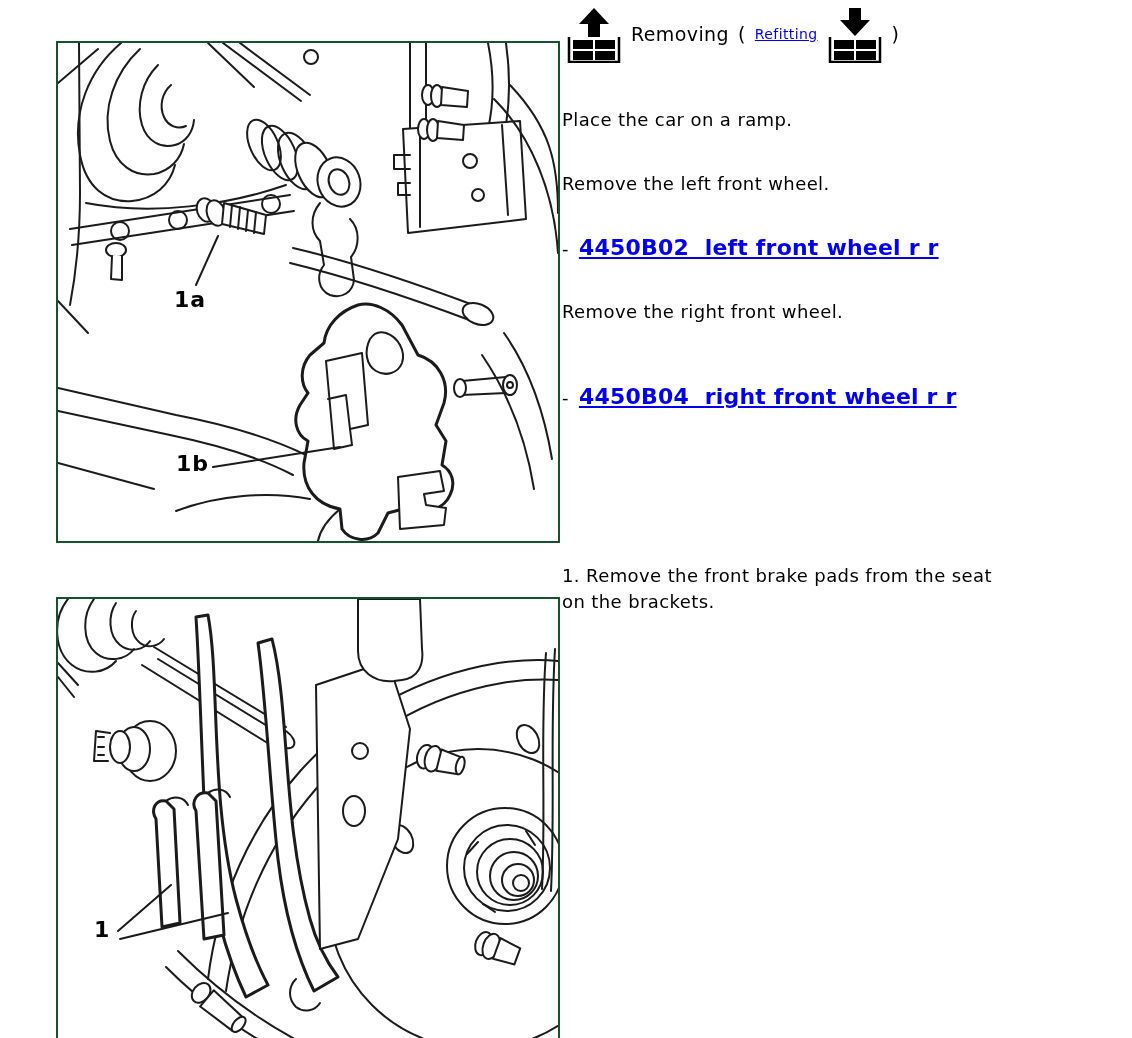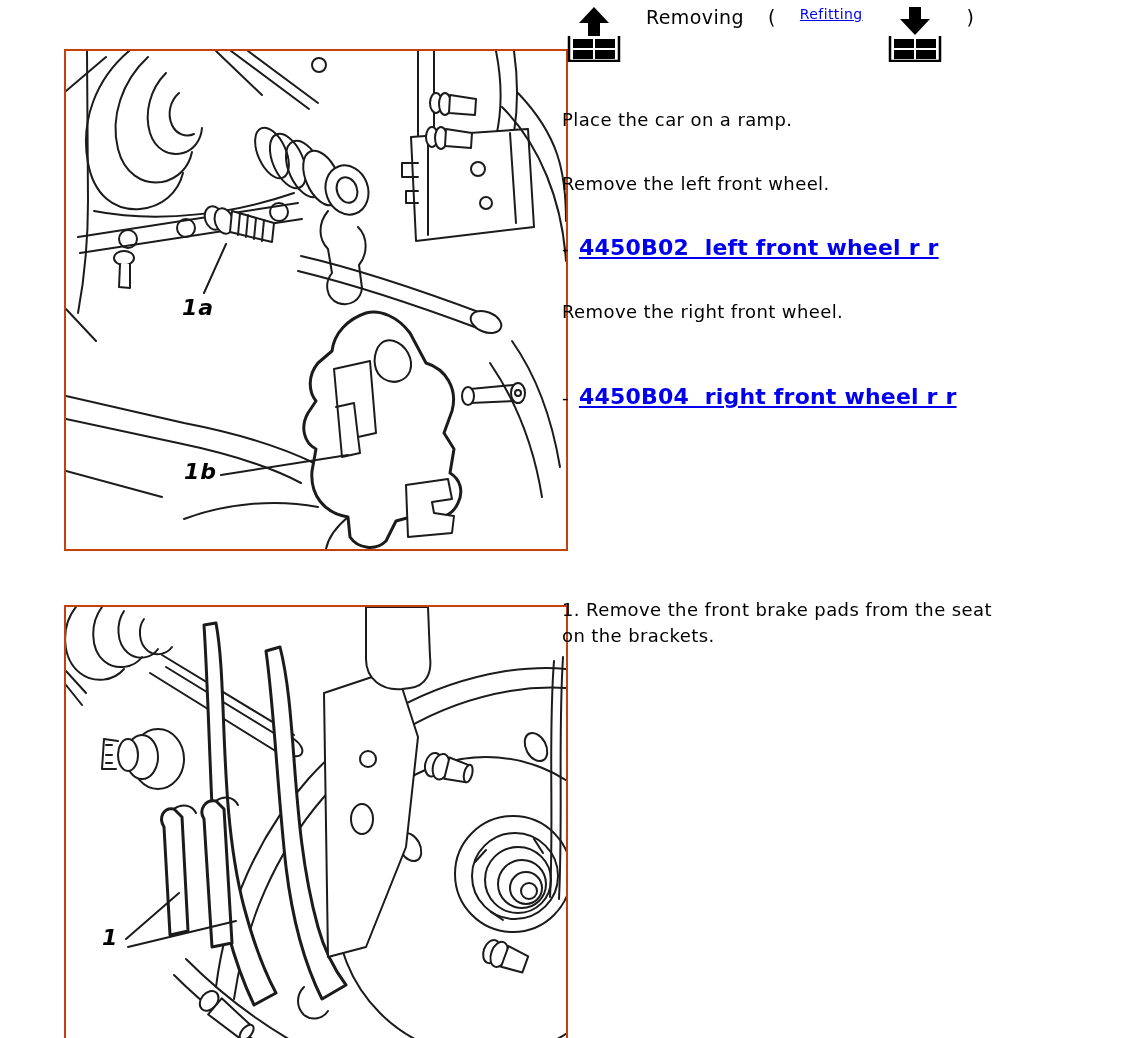--- a/index.html
+++ b/index.html
@@ -1,25 +1,25 @@
 <!DOCTYPE html>
 <html><head>
 <meta charset="utf-8">
 <style>
   html,body{margin:0;padding:0;background:#fff;}
   .page{position:relative;width:1132px;height:1038px;background:#fff;overflow:hidden;
         font-family:"DejaVu Sans","Liberation Sans",sans-serif;color:#000;}
   
-  .fig{position:absolute;margin:16px;background:#fff;border:2px solid #c2410c;font-style:italic;}
+  .fig{position:absolute;margin:8px;background:#fff;border:2px solid #14532d;}
   .fig1{left:48px;top:33px;width:500px;height:498px;}
   .fig2{left:48px;top:589px;width:500px;height:470px;border-bottom:none;}
   .fig svg{display:block;}
   .fig-label{position:absolute;font-weight:bold;font-size:22px;letter-spacing:1px;line-height:1;}
   
-  .hdr{position:absolute;left:566px;top:6px;height:58px;display:flex;align-items:flex-start;gap:24px;}
+  .hdr{position:absolute;left:566px;top:6px;height:58px;display:flex;align-items:center;gap:9px;}
   .hdr .icon{width:56px;height:56px;flex:0 0 auto;}
   .htext{font-size:19px;letter-spacing:.4px;padding-bottom:3px;white-space:pre;}
   .hlink{font-size:14px;letter-spacing:.4px;padding-bottom:3px;color:#0000ee;
          text-decoration:underline;cursor:pointer;}
   
   .step{position:absolute;left:562px;margin:0;font-size:18px;line-height:26px;
         letter-spacing:.4px;white-space:pre-line;width:545px;}
   .dash{font-size:18px;letter-spacing:.4px;margin-right:10px;}
   .doclink{color:#0000ee;font-weight:bold;font-size:22px;letter-spacing:.2px;
            text-decoration:underline;white-space:pre-wrap;cursor:pointer;}
@@ -241,16 +241,16 @@
 
   <p class="step" style="top:107px;">Place the car on a ramp.</p>
 
   <p class="step" style="top:235px;"><span class="dash">-</span><a class="doclink" href="#">4450B02  left front wheel r r</a></p>
 
   <p class="step" style="top:299px;">Remove the right front wheel.</p>
 
   <p class="step" style="top:384px;"><span class="dash">-</span><a class="doclink" href="#">4450B04  right front wheel r r</a></p>
 
 
-  <p class="step" style="top:597px;">1. Remove the front brake pads from the seat
+  <p class="step" style="top:563px;">1. Remove the front brake pads from the seat
 on the brackets.</p>
 
 </div>
 
 </body></html>

